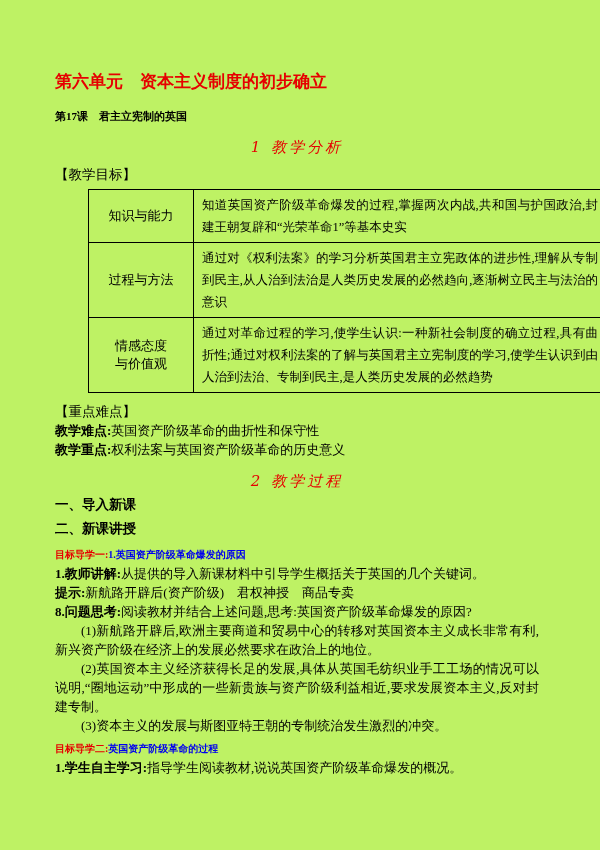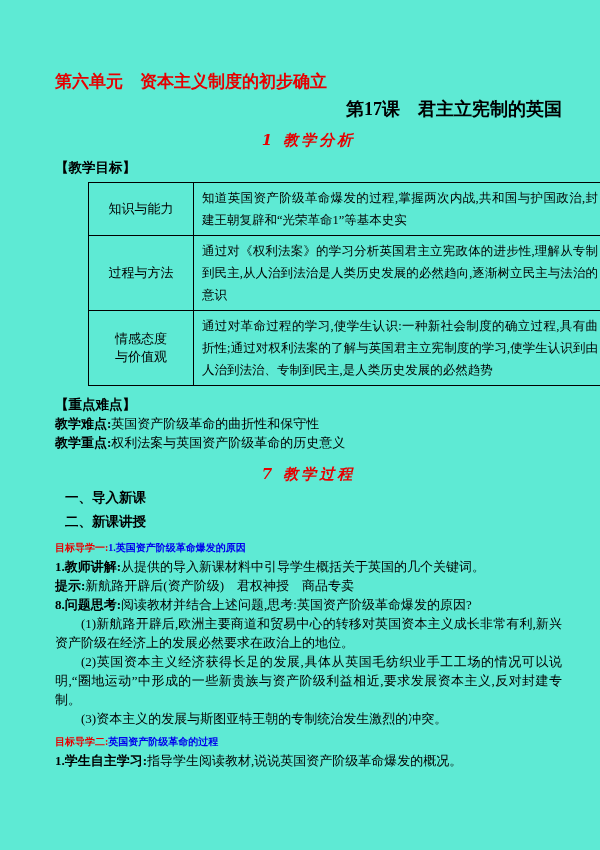--- a/index.html
+++ b/index.html
@@ -6,54 +6,54 @@
     margin: 0;
     padding: 0;
     background: #ffffff;
   }
   .page {
     position: relative;
     width: 600px;
     height: 850px;
     box-sizing: border-box;
     margin: 0 auto;
-    padding: 72px 38px 0 55px;
+    padding: 72px 61px 0 55px;
     overflow: hidden;
-    background: #5eead4;
+    background: #bef264;
     color: #000;
     font-family: "Liberation Serif", "DejaVu Serif", serif;
     font-size: 13px;
     line-height: 19px;
   }
   .unit-title {
     color: var(--heading-red, #e60000);
     font-size: 17px;
     font-weight: bold;
     line-height: 20px;
   }
   .lesson-title {
-    text-align: right;
-    font-size: 18px;
+    text-align: left;
+    font-size: 11px;
     font-weight: bold;
-    margin-top: 8px;
+    margin-top: 15px;
     line-height: 18px;
   }
   .script-heading {
     text-align: center;
     color: var(--heading-red, #e60000);
     font-style: italic;
-    font-weight: bold;
+    font-weight: normal;
     font-size: 15px;
     letter-spacing: 3px;
     margin-top: 13px;
     line-height: 18px;
     font-family: "DejaVu Serif", "Liberation Serif", serif;
   }
   .block-label {
-    font-weight: bold;
+    font-weight: normal;
     font-size: 13.5px;
     margin-top: 9px;
     line-height: 19px;
   }
   table.obj-table {
     border-collapse: collapse;
     margin: 5px 0 4px 33px;
     width: 519px;
   }
   table.obj-table td {
@@ -79,21 +79,20 @@
     text-align: justify;
     font-size: 13px;
     line-height: 19px;
   }
   .indent { text-indent: 26px; }
   .bold-head {
     font-weight: bold;
     font-size: 13.5px;
     margin-top: 5px;
     line-height: 19px;
-    margin-left: 10px;
   }
   .goal-heading {
     font-weight: bold;
     font-size: 10px;
     margin-top: 7px;
     line-height: 19px;
   }
   .goal-heading .red  { color: var(--goal-label-red, #e60000); }
   .goal-heading .blue { color: var(--goal-title-blue, #0000ee); }
   .lead { font-weight: bold; }
@@ -129,21 +128,21 @@
       </tr>
     </tbody>
   </table>
 
   <div class="block-label">【重点难点】</div>
 
   <p class="para"><b class="lead">教学难点:</b><span>英国资产阶级革命的曲折性和保守性</span></p>
 
   <p class="para"><b class="lead">教学重点:</b><span>权利法案与英国资产阶级革命的历史意义</span></p>
 
-  <div class="script-heading">7  教学过程</div>
+  <div class="script-heading">2  教学过程</div>
 
   <div class="bold-head">一、导入新课</div>
 
 
   <div class="bold-head">二、新课讲授</div>
 
   <div class="goal-heading"><span class="red">目标导学一:</span><span class="blue">1.英国资产阶级革命爆发的原因</span></div>
 
   <p class="para"><b class="lead">1.教师讲解:</b><span>从提供的导入新课材料中引导学生概括关于英国的几个关键词。</span></p>
 

